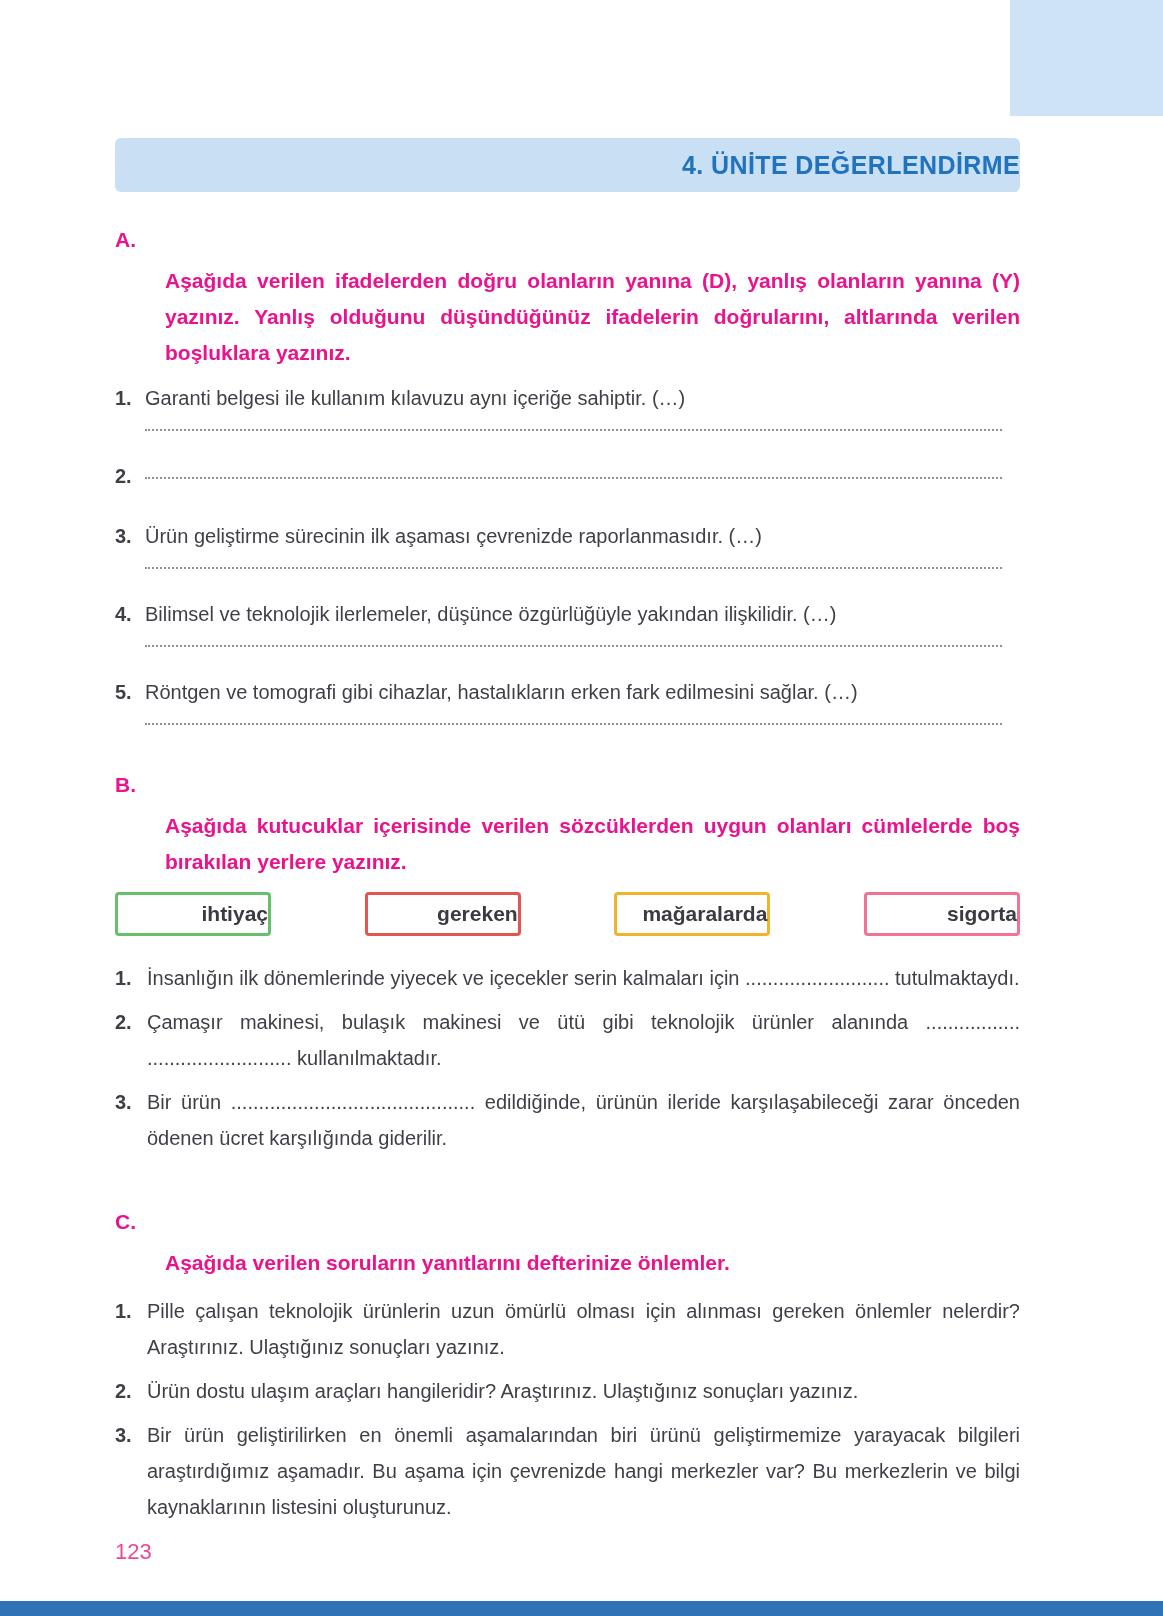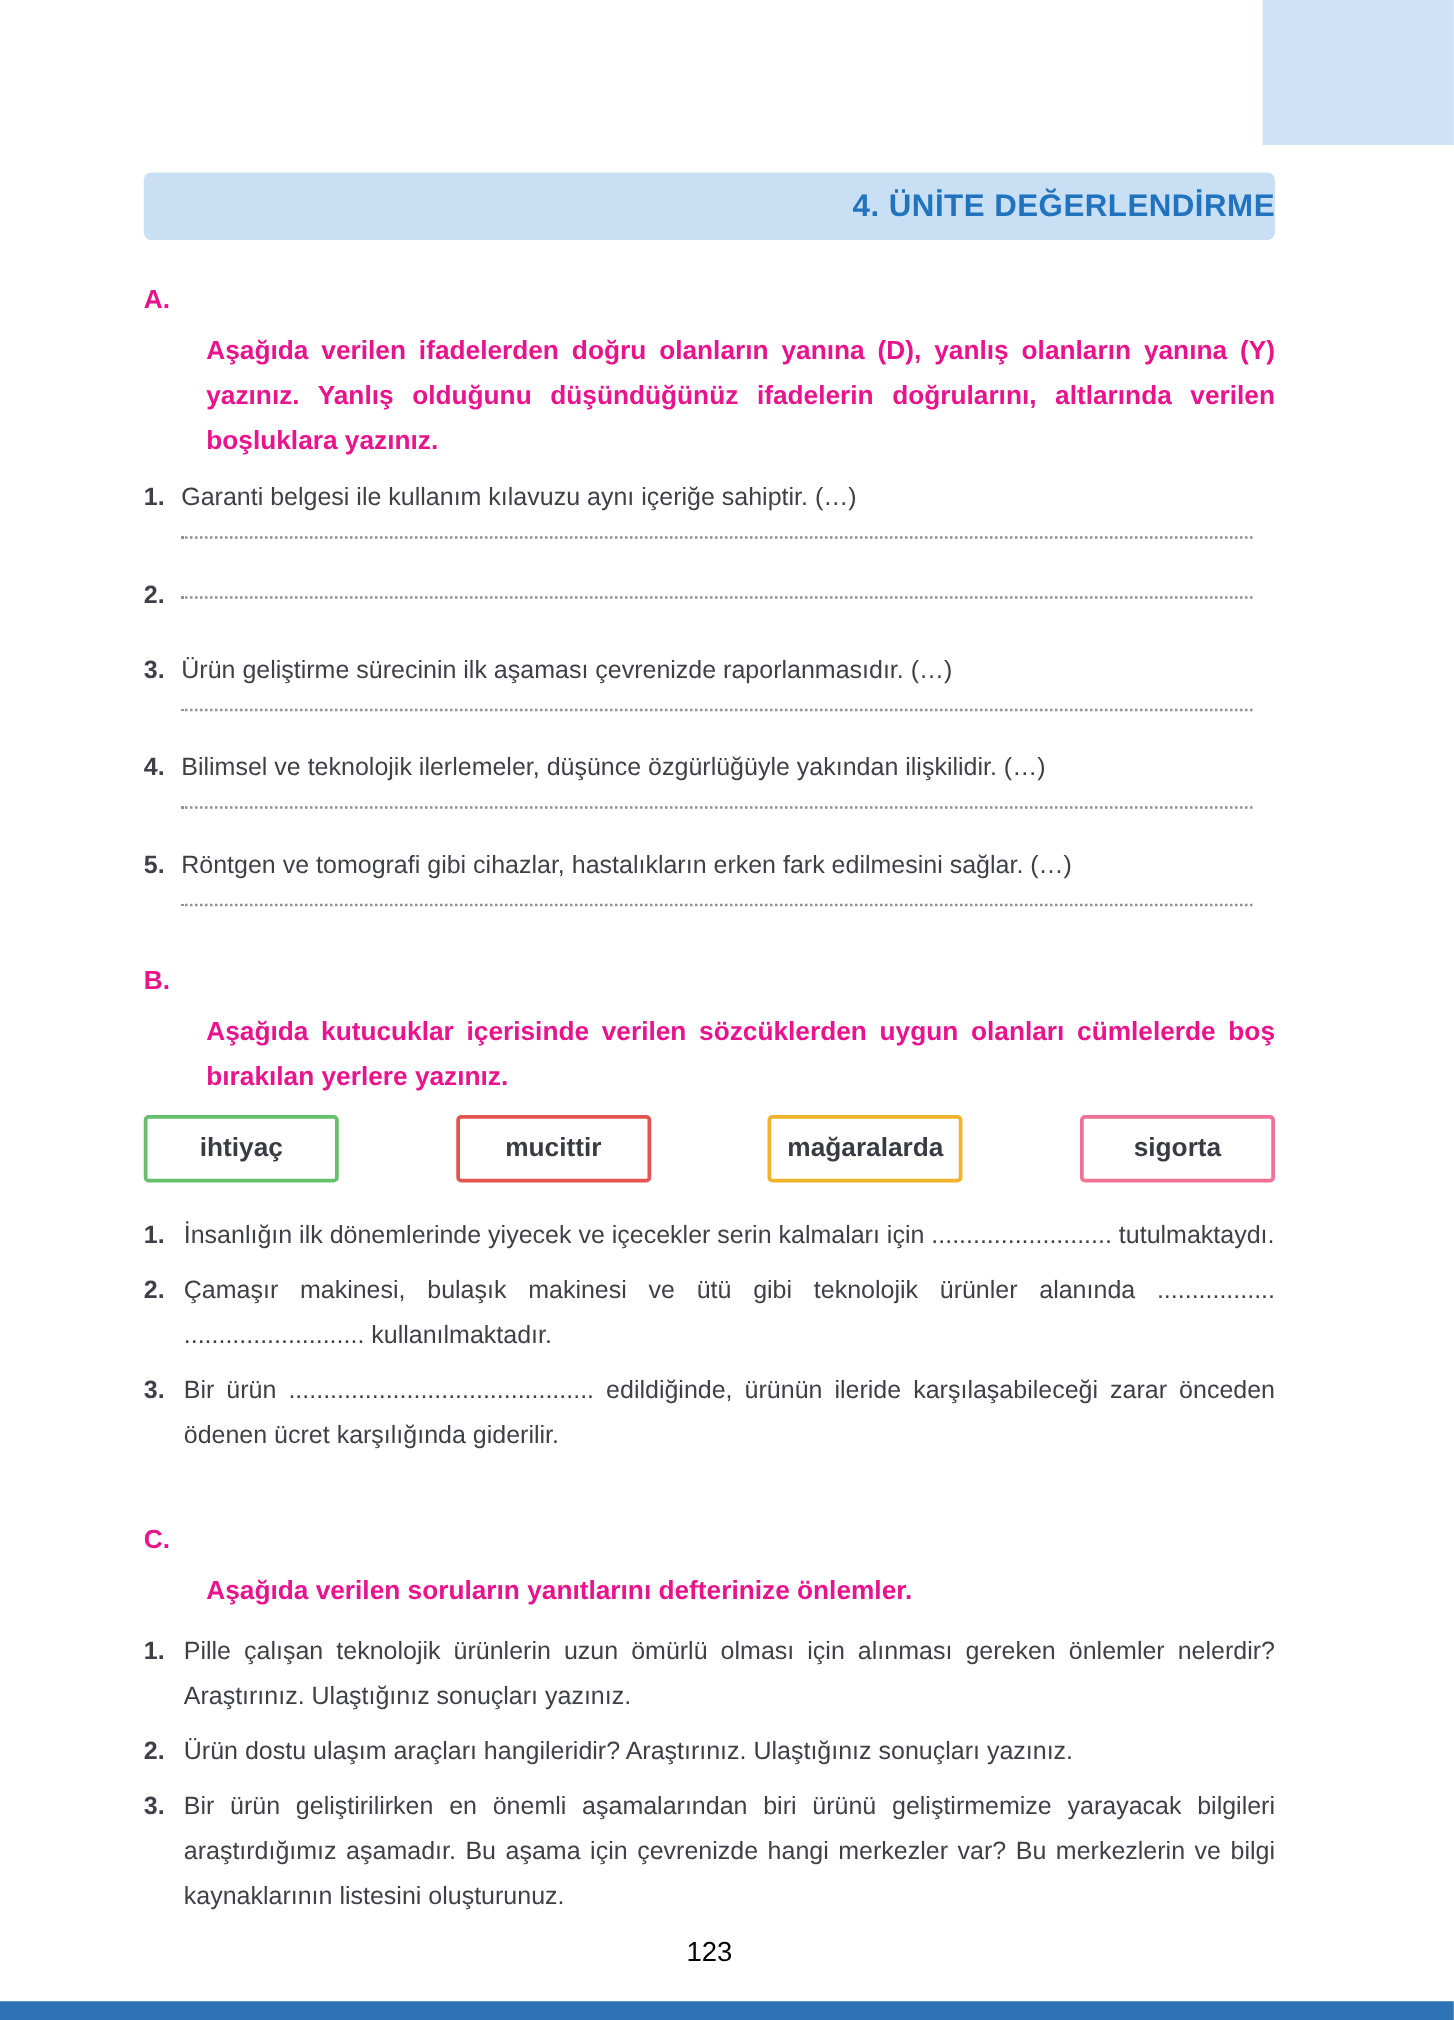--- a/index.html
+++ b/index.html
@@ -62,38 +62,38 @@
   }
 
   .section-gap-b { margin-top:42px; }
   .section-gap-c { margin-top:48px; }
 
   .word-boxes {
     display:flex; justify-content:space-between;
     margin-top:12px; margin-bottom:24px;
   }
   .word-box {
-    width:156px; height:54px;
+    width:156px; height:44px;
     border:3px solid #999; border-radius:4px;
-    display:flex; align-items:center; justify-content:center;
+    display:flex; align-items:center; justify-content:flex-end;
     background:#fff;
   }
   .word-box .word { font-size:21px; font-weight:bold; color:#3a3a42; }
 
   .bc-item {
     display:grid; grid-template-columns:32px 1fr;
     font-size:20px; line-height:36px;
     margin-bottom:8px;
   }
   .bc-item .num { font-weight:bold; }
   .bc-item .txt { text-align:justify; }
 
   .page-number {
-    margin-top:14px; text-align:center;
-    font-size:22px; color:#000000;
+    margin-top:14px; text-align:left;
+    font-size:22px; color:#ec4899;
   }
 </style>
 </head>
 <body>
 
 <div class="corner-decor" style="background-color: rgb(207, 227, 246);"></div>
 
 <div class="content">
 
   <div class="header-band" style="background-color: rgb(201, 223, 244); justify-content: flex-end;">
@@ -135,21 +135,21 @@
   <div class="instruction-row section-gap-b">
     <span class="sec-label">B.</span>
     <span class="sec-text">Aşağıda kutucuklar içerisinde verilen sözcüklerden uygun olanları cümlelerde boş bırakılan yerlere yazınız.</span>
   </div>
 
   <div class="word-boxes">
     <div class="word-box" style="border-color: rgb(102, 191, 107);">
       <span class="word">ihtiyaç</span>
     </div>
     <div class="word-box" style="border-color: rgb(226, 85, 80);">
-      <span class="word">mucittir</span>
+      <span class="word">gereken</span>
     </div>
     <div class="word-box" style="border-color: rgb(239, 179, 44);">
       <span class="word">mağaralarda</span>
     </div>
     <div class="word-box" style="border-color: rgb(242, 114, 149);">
       <span class="word">sigorta</span>
     </div>
   </div>
 
   <div>

